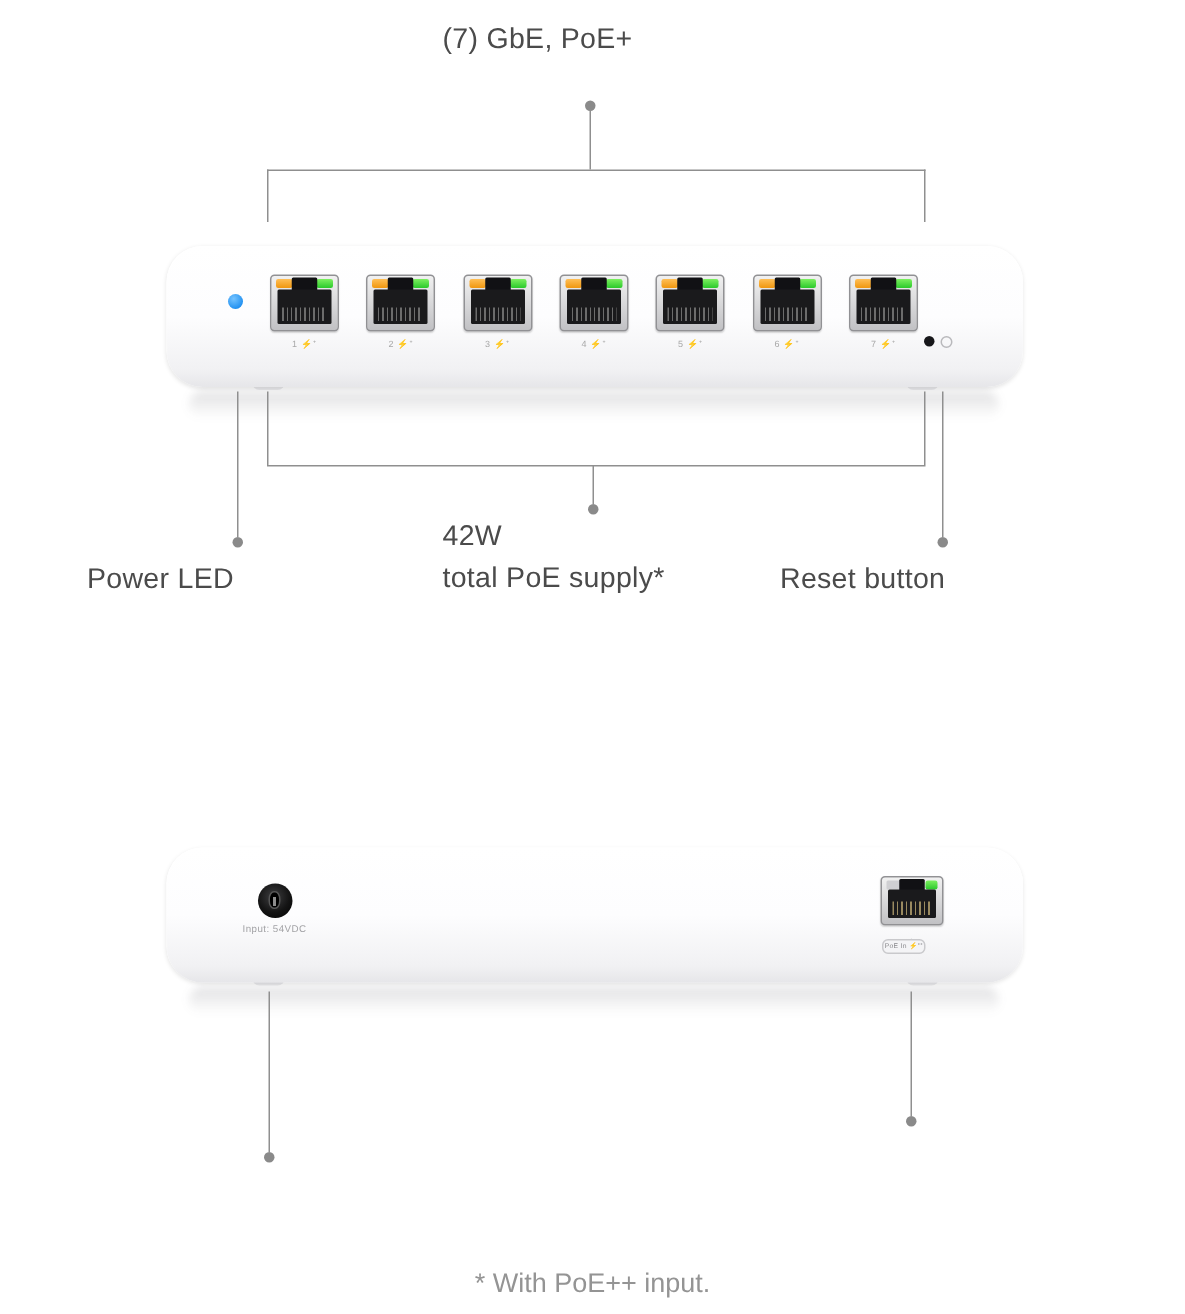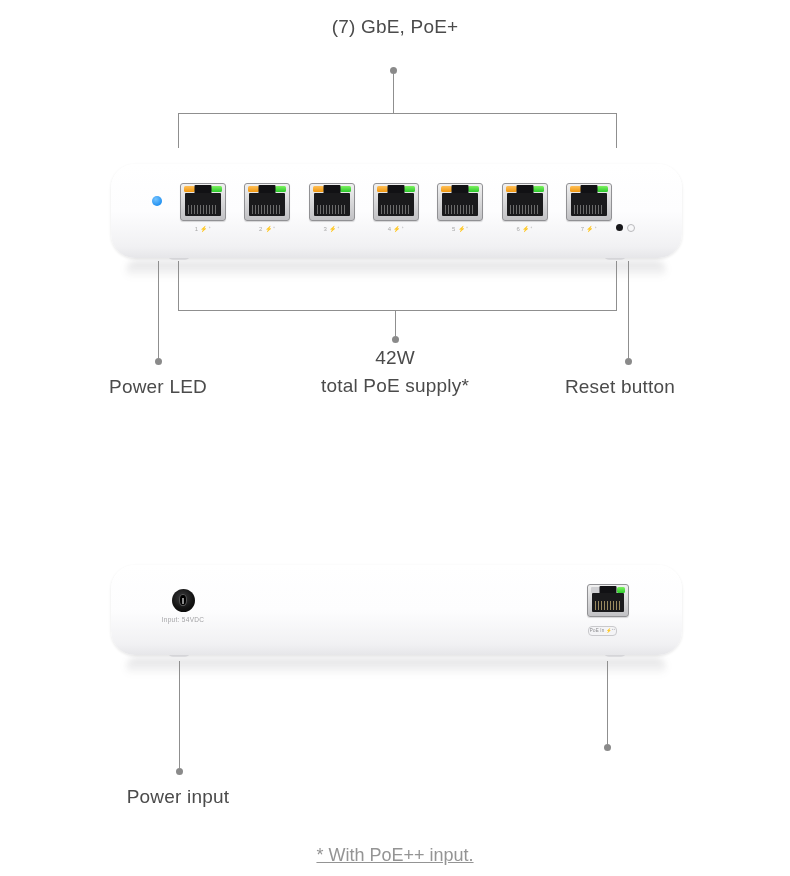--- a/index.html
+++ b/index.html
@@ -1,23 +1,23 @@
 <!DOCTYPE html>
 <html><head>
 <meta charset="utf-8">
 <style>
   html,body{margin:0;padding:0;background:#ffffff;}
   #canvas{
     position:relative;width:790px;height:876px;background:#ffffff;overflow:hidden;
     font-family:"Liberation Sans", sans-serif;
   }
   
-  .callout{position:absolute;color:#4b4b4b;font-size:19px;line-height:25px;text-align:center;letter-spacing:.2px;}
+  .callout{position:absolute;color:#4b4b4b;font-size:19px;line-height:25px;letter-spacing:.2px;}
   .callout.two{line-height:26px;}
-  .footnote{position:absolute;color:#949494;font-size:18px;text-align:center;text-decoration:underline;}
+  .footnote{position:absolute;color:#949494;font-size:18px;text-align:center;}
   
   .vline{position:absolute;width:1px;background:#8f8f8f;}
   .hline{position:absolute;height:1px;background:#8f8f8f;}
   .dot{position:absolute;width:7px;height:7px;border-radius:50%;background:#8a8a8a;}
   
   .device{position:absolute;left:111px;width:571px;border-radius:24px;z-index:2;
     background:linear-gradient(180deg,#ffffff 0%,#fdfdfe 50%,#f1f1f3 88%,#e6e6e9 100%);
     box-shadow:0 1px 3px rgba(0,0,0,.10), inset 0 1px 1px #ffffff;}
   #device-front{top:164px;height:94px;}
   #device-back{top:565px;height:90px;}
@@ -178,20 +178,19 @@
           <span class="pins"></span>
         </span>
       <span class="port-label">8</span>
     </div>
     <div class="badge">PoE In ⚡⁺⁺</div>
   </div>
   <div class="reflection" style="top:658px;"></div>
 
   <div class="vline" style="left:179px;top:661px;height:107px;"></div>
   <div class="dot" style="left:176px;top:768px;"></div>
-  <div class="callout" style="left:78px;top:784px;width:200px;">Power input</div>
 
   <div class="vline" style="left:607px;top:661px;height:83px;"></div>
   <div class="dot" style="left:604px;top:744px;"></div>
 
   <div class="footnote" style="left:270px;top:845px;width:250px;">* With PoE++ input.</div>
 
 </div>
 
 </body></html>

